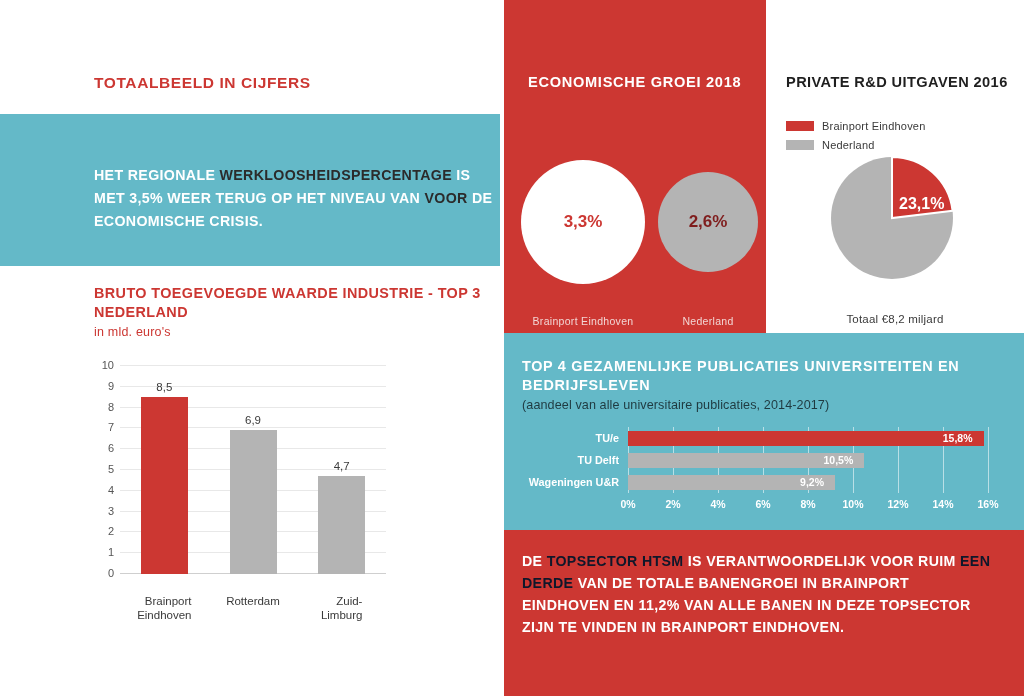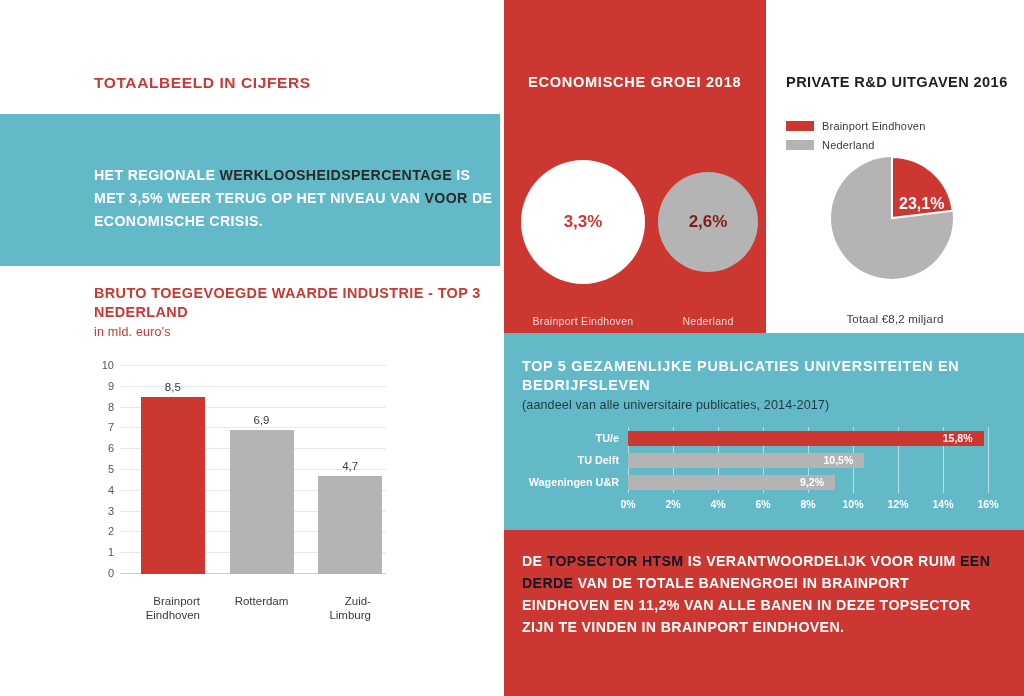--- a/index.html
+++ b/index.html
@@ -89,21 +89,21 @@
     right: 100%;
     margin-right: 6px;
     transform: translateY(-50%);
     font-size: 11px;
     color: #555;
     white-space: nowrap;
   }
   .vb-bar {
     position: absolute;
     bottom: 0;
-    width: 64px;
+    width: 47px;
   }
   .vb-bar .vb-val {
     position: absolute;
     bottom: 100%;
     left: 50%;
     transform: translateX(-50%);
     margin-bottom: 4px;
     font-size: 11.5px;
     color: #3a3a3a;
     white-space: nowrap;
@@ -413,21 +413,21 @@
         <circle cx="61" cy="61" r="61" fill="#B4B4B4"></circle>
         <path id="pie-slice-red" fill="#CC3732" stroke="#ffffff" stroke-width="2" d="M 61 61 L 61 0 A 61 61 0 0 1 121.56583887875863 53.73507323421295 Z"></path>
       </svg>
       <div id="rd-pie-pct">23,1%</div>
     </div>
 
     <div id="rd-total">Totaal €8,2 miljard</div>
   </div>
 
   <div class="block panel-teal" id="pub-panel">
-    <div id="pub-title">TOP 5 GEZAMENLIJKE PUBLICATIES UNIVERSITEITEN EN BEDRIJFSLEVEN</div>
+    <div id="pub-title">TOP 4 GEZAMENLIJKE PUBLICATIES UNIVERSITEITEN EN BEDRIJFSLEVEN</div>
     <div id="pub-sub">(aandeel van alle universitaire publicaties, 2014-2017)</div>
 
     <div id="hbar-chart">
       <div class="hb-plot" id="hb-plot">
           <div class="hb-gridline" style="left: 0px;">
             <span class="hb-xtick">0%</span>
           </div>
           <div class="hb-gridline" style="left: 45px;">
             <span class="hb-xtick">2%</span>
           </div>

